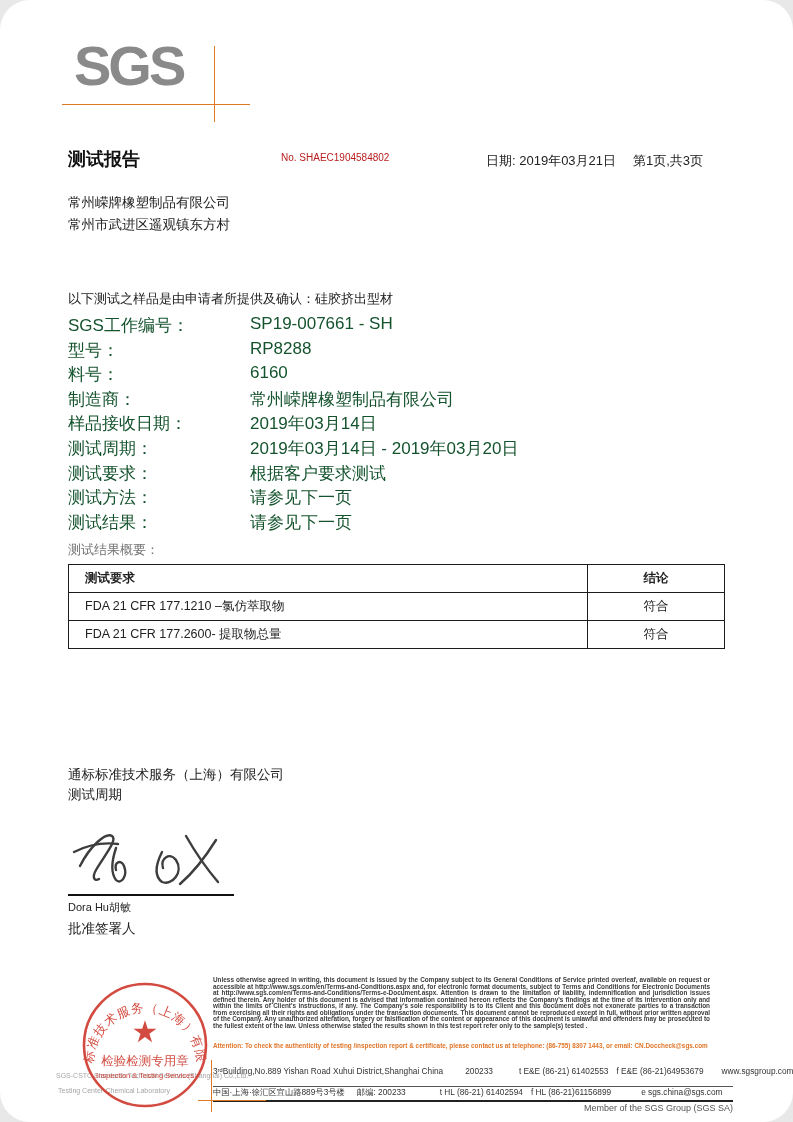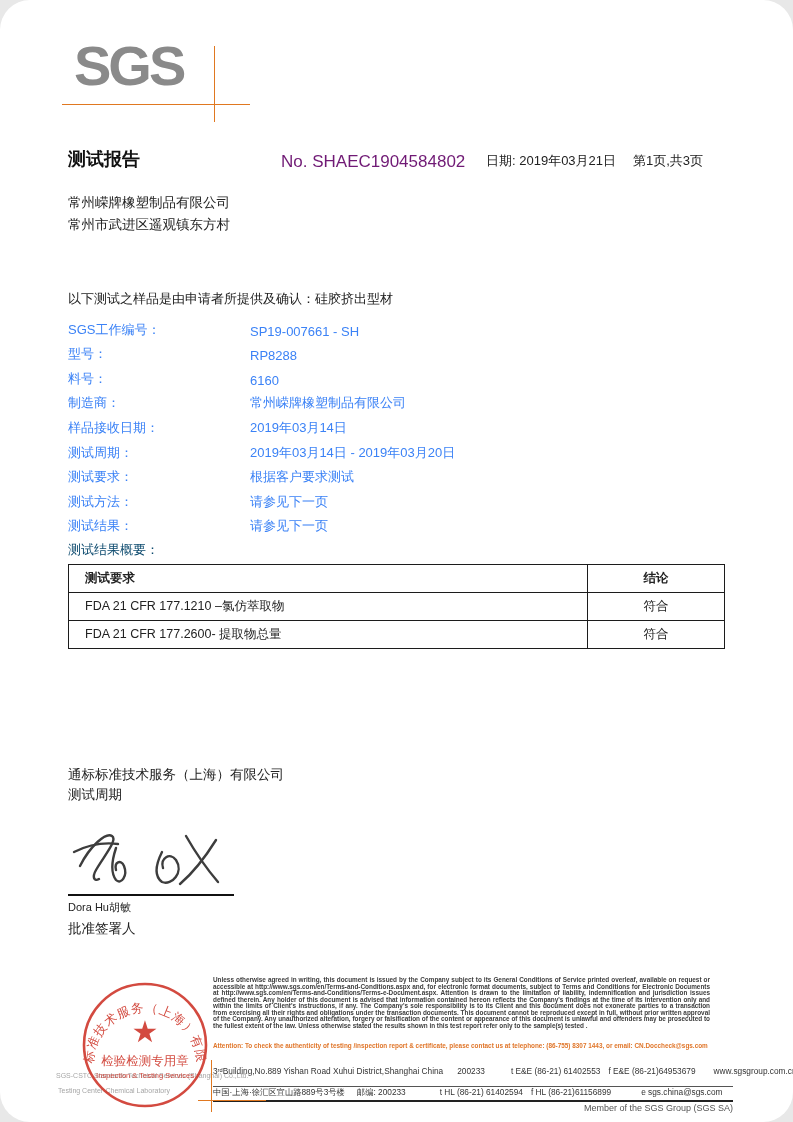--- a/index.html
+++ b/index.html
@@ -7,34 +7,34 @@
     position:relative;width:793px;height:1122px;margin:0 auto;background:#ffffff;
     font-family:"Liberation Sans","DejaVu Sans",sans-serif;color:#222;overflow:hidden;border-radius:30px;
   }
   
   .logo-text{position:absolute;left:74px;top:38px;font-size:56px;font-weight:bold;
     color:#8a8a8a;letter-spacing:-3px;line-height:1;}
   .logo-hline{position:absolute;left:62px;top:104px;width:188px;height:1px;background:#e07820;}
   .logo-vline{position:absolute;left:214px;top:46px;width:1px;height:76px;background:#e07820;}
   
   .report-title{position:absolute;left:68px;top:147px;font-size:18px;font-weight:bold;color:#111;}
-  .report-no{position:absolute;left:281px;top:152px;font-size:17px;color:#701a75;}
+  .report-no{position:absolute;left:281px;top:152px;font-size:10px;color:#b91c1c;}
   .report-date{position:absolute;left:486px;top:152px;font-size:13px;color:#222;}
   .report-page{position:absolute;left:633px;top:152px;font-size:13px;color:#222;}
   
   .applicant{position:absolute;left:68px;top:192px;font-size:13.5px;line-height:22px;color:#222;}
   
   .intro{position:absolute;left:68px;top:290px;font-size:13px;color:#222;}
   
   .fields{position:absolute;left:68px;top:314px;width:620px;}
-  .field-row{display:flex;height:24.6px;align-items:flex-end;font-size:13px;color:#3b82f6;}
+  .field-row{display:flex;height:24.6px;align-items:flex-start;font-size:17px;color:#14532d;}
   .flabel{width:182px;flex:0 0 182px;}
   .fvalue{flex:1;}
   
-  .summary-heading{position:absolute;left:68px;top:541px;font-size:13px;color:#0c4a6e;}
+  .summary-heading{position:absolute;left:68px;top:541px;font-size:13px;color:#737373;}
   table.summary{position:absolute;left:68px;top:564px;width:657px;border-collapse:collapse;
     font-size:12.5px;color:#222;}
   table.summary th,table.summary td{border:1.5px solid #1c1c1c;padding:0 8px 0 16px;height:27px;}
   table.summary th{font-weight:bold;text-align:left;}
   table.summary th.ccol,table.summary td.ccol{text-align:center;width:128px;padding:0 4px;}
   
   .sig-company{position:absolute;left:68px;top:766px;font-size:13.5px;color:#222;}
   .sig-auth{position:absolute;left:68px;top:786px;font-size:13.5px;color:#222;}
   .sig-svg{position:absolute;left:66px;top:822px;}
   .sig-line{position:absolute;left:68px;top:894px;width:166px;height:2px;background:#111;}
@@ -170,21 +170,21 @@
       <text x="77" y="95" font-size="12.5" fill="#cd3226" text-anchor="middle">检验检测专用章</text>
       <text x="77" y="108" font-size="7.5" fill="#cd3226" text-anchor="middle">Inspection &amp; Testing Services</text>
     </g>
   </svg>
 
   <div class="legal">Unless otherwise agreed in writing, this document is issued by the Company subject to its General Conditions of Service printed overleaf, available on request or accessible at http://www.sgs.com/en/Terms-and-Conditions.aspx and, for electronic format documents, subject to Terms and Conditions for Electronic Documents at http://www.sgs.com/en/Terms-and-Conditions/Terms-e-Document.aspx. Attention is drawn to the limitation of liability, indemnification and jurisdiction issues defined therein. Any holder of this document is advised that information contained hereon reflects the Company's findings at the time of its intervention only and within the limits of Client's instructions, if any. The Company's sole responsibility is to its Client and this document does not exonerate parties to a transaction from exercising all their rights and obligations under the transaction documents. This document cannot be reproduced except in full, without prior written approval of the Company. Any unauthorized alteration, forgery or falsification of the content or appearance of this document is unlawful and offenders may be prosecuted to the fullest extent of the law. Unless otherwise stated the results shown in this test report refer only to the sample(s) tested .</div>
   <div class="attention">Attention: To check the authenticity of testing /inspection report &amp; certificate, please contact us at telephone: (86-755) 8307 1443, or email: CN.Doccheck@sgs.com</div>
 
   <div class="addr-row1">
     <span>3ʳᵈBuilding,No.889 Yishan Road Xuhui District,Shanghai China</span>
-    <span style="margin-left:14px">200233</span>
+    <span style="margin-left:22px">200233</span>
     <span style="margin-left:26px">t E&amp;E (86-21) 61402553</span>
     <span style="margin-left:8px">f E&amp;E (86-21)64953679</span>
     <span style="margin-left:18px">www.sgsgroup.com.cn</span>
   </div>
   <div class="addr-row2">
     <span>中国·上海·徐汇区宜山路889号3号楼</span>
     <span style="margin-left:12px">邮编: 200233</span>
     <span style="margin-left:34px">t HL (86-21) 61402594</span>
     <span style="margin-left:8px">f HL (86-21)61156899</span>
     <span style="margin-left:30px">e sgs.china@sgs.com</span>

